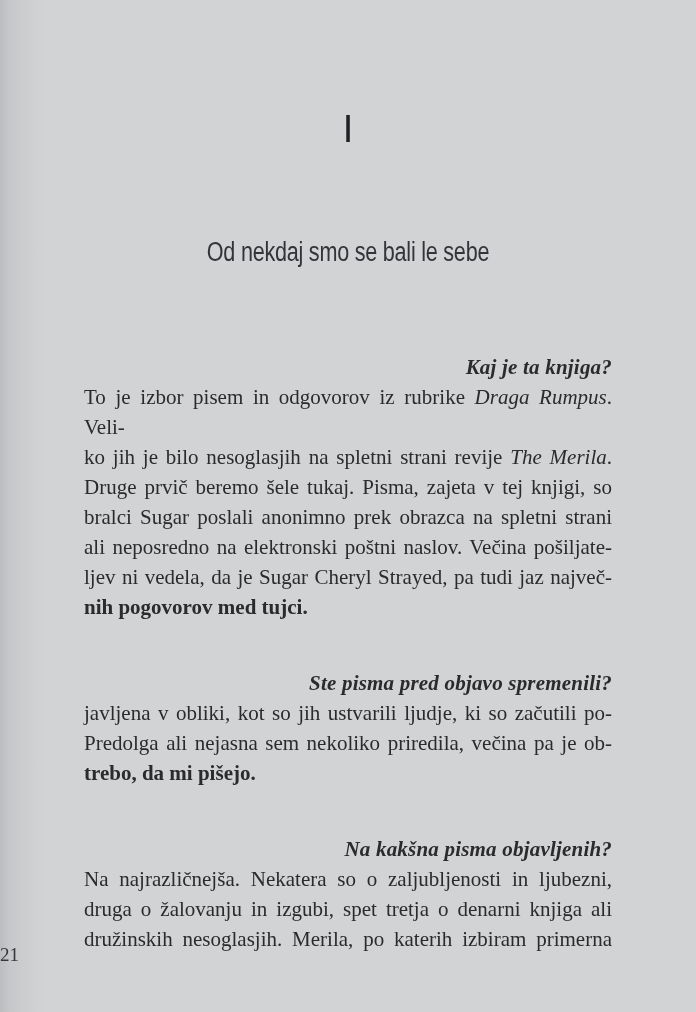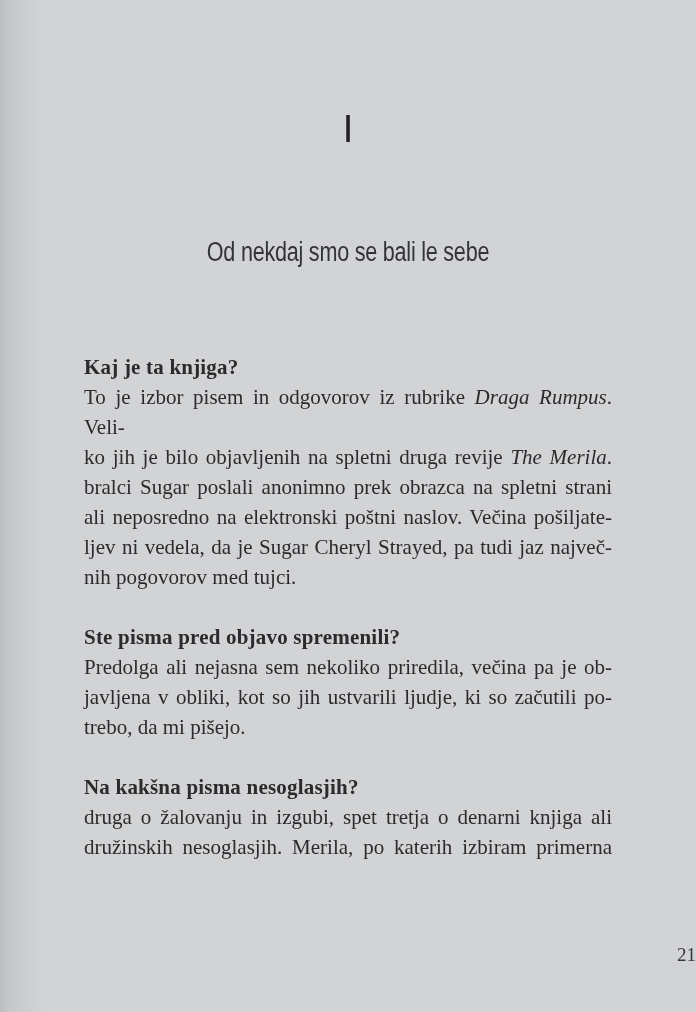--- a/index.html
+++ b/index.html
@@ -56,68 +56,72 @@
   .text-block {
     position: absolute;
     left: 84px;
     width: 528px;
     top: 352px;
     font-size: 21px;
     line-height: 30px;
     color: #2b2b2d;
   }
 
-  .section + .section { margin-top: 30px; }
+  .section + .section { margin-top: 46px; }
 
   .heading {
     font-weight: bold;
+    font-style: italic;
     letter-spacing: 0.2px;
+    text-align: right;
   }
 
   .line {
     text-align: justify;
     text-align-last: justify;
   }
-  .line.last { text-align-last: left; }
+  .line.last { text-align-last: left; font-weight: bold; }
   .it { font-style: italic; }
 
   .page-number {
     position: absolute;
     top: 942px; left: 0; right: 0;
-    text-align: right;
+    text-align: left;
     font-size: 19px;
     line-height: 26px;
     color: #36373b;
   }
 </style>
 </head>
 <body>
 
 <div class="book-page" style="background-color: rgb(210, 211, 213); color: rgb(43, 43, 45);">
   <div class="chapter-numeral">I</div>
 
   <div class="chapter-title">Od nekdaj smo se bali le sebe</div>
 
   <div class="text-block">
       <div class="section">
         <div class="heading">Kaj je ta knjiga?</div>
         <div class="line"><span>To je izbor pisem in odgovorov iz rubrike </span><span class="it">Draga Rumpus</span><span>. Veli-</span></div>
-        <div class="line"><span>ko jih je bilo objavljenih na spletni druga revije </span><span class="it">The Merila</span><span>.</span></div>
+        <div class="line"><span>ko jih je bilo nesoglasjih na spletni strani revije </span><span class="it">The Merila</span><span>.</span></div>
+        <div class="line"><span>Druge prvič beremo šele tukaj. Pisma, zajeta v tej knjigi, so</span></div>
         <div class="line"><span>bralci Sugar poslali anonimno prek obrazca na spletni strani</span></div>
         <div class="line"><span>ali neposredno na elektronski poštni naslov. Večina pošiljate-</span></div>
         <div class="line"><span>ljev ni vedela, da je Sugar Cheryl Strayed, pa tudi jaz največ-</span></div>
         <div class="line last"><span>nih pogovorov med tujci.</span></div>
       </div>
       <div class="section">
         <div class="heading">Ste pisma pred objavo spremenili?</div>
+        <div class="line"><span>javljena v obliki, kot so jih ustvarili ljudje, ki so začutili po-</span></div>
         <div class="line"><span>Predolga ali nejasna sem nekoliko priredila, večina pa je ob-</span></div>
-        <div class="line"><span>javljena v obliki, kot so jih ustvarili ljudje, ki so začutili po-</span></div>
         <div class="line last"><span>trebo, da mi pišejo.</span></div>
       </div>
       <div class="section">
-        <div class="heading">Na kakšna pisma nesoglasjih?</div>
+        <div class="heading">Na kakšna pisma objavljenih?</div>
+        <div class="line"><span>Na najrazličnejša. Nekatera so o zaljubljenosti in ljubezni,</span></div>
         <div class="line"><span>druga o žalovanju in izgubi, spet tretja o denarni knjiga ali</span></div>
         <div class="line"><span>družinskih nesoglasjih. Merila, po katerih izbiram primerna</span></div>
       </div>
     </div>
 
   <div class="page-number">21</div>
 </div>
 
 </body></html>

